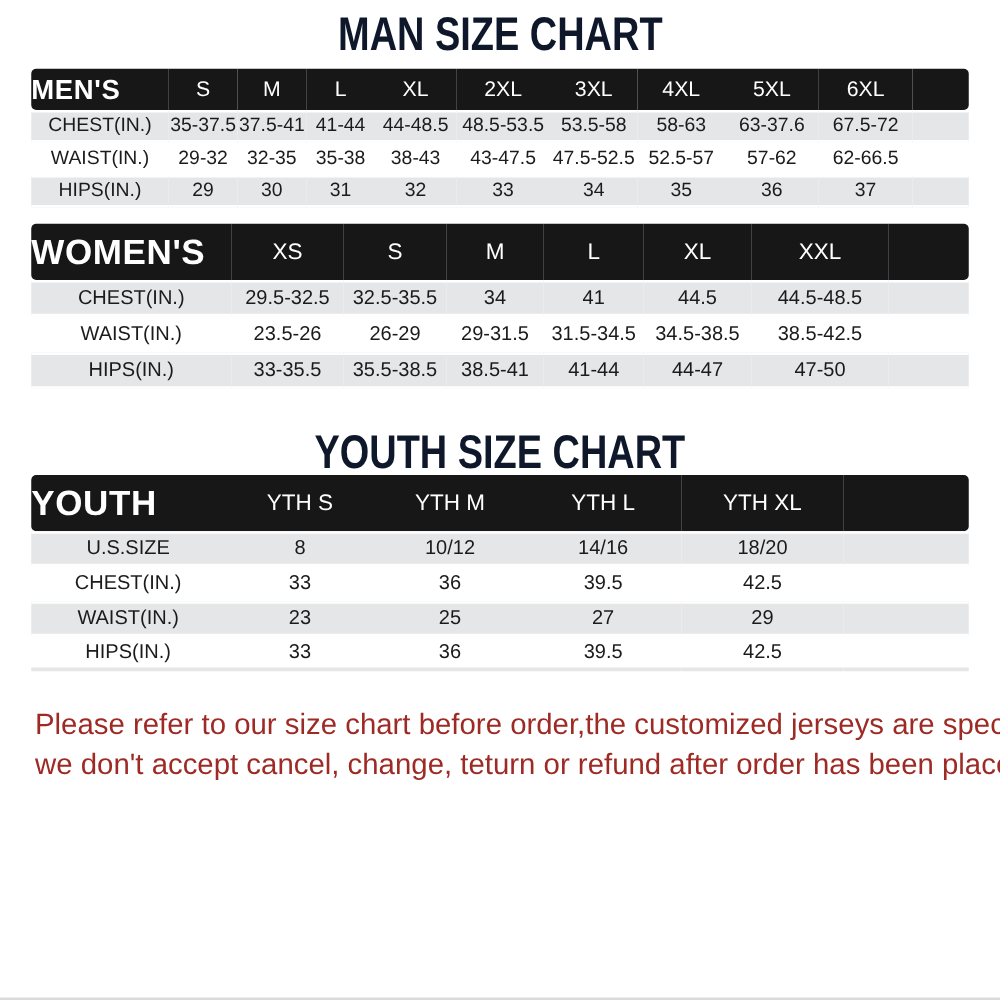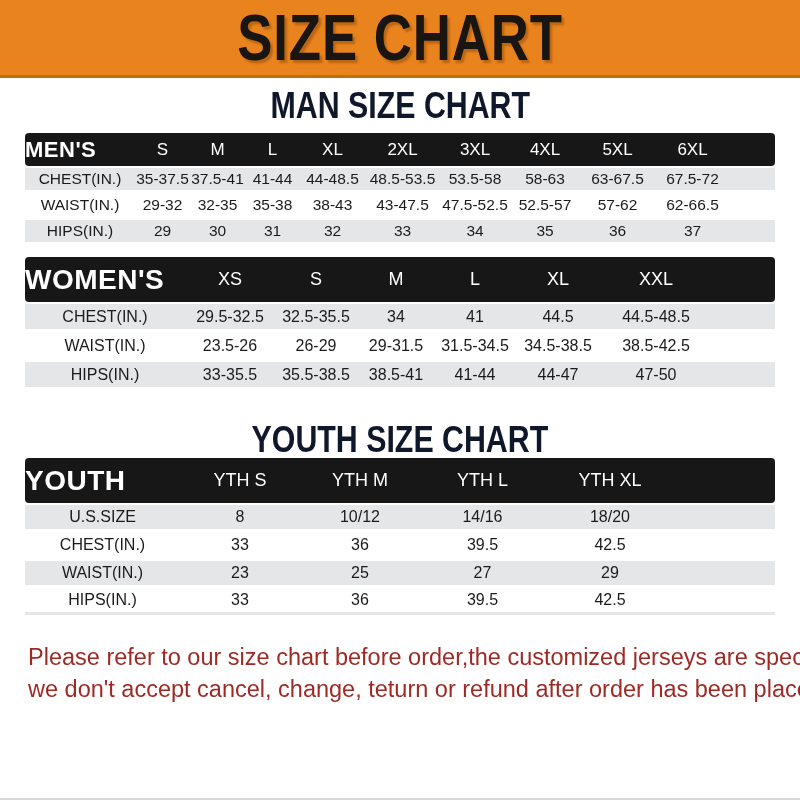--- a/index.html
+++ b/index.html
@@ -50,23 +50,20 @@
 
   
   .disclaimer { margin: 26px 28px 0 28px; }
   .disclaimer p { font-size: 23.5px; line-height: 32px; color: #9E2A25; white-space: nowrap; }
 </style>
 </head>
 <body>
 
 <div class="page">
 
-  <header class="banner">
-    <h1>SIZE CHART</h1>
-  </header>
 
   <section class="section-men">
     <h2 class="section-heading">
       <span>MAN SIZE CHART</span>
     </h2>
     <table class="size-table men">
       <colgroup>
         <col style="width:110px">
           <col style="width:55px">
           <col style="width:55px">
@@ -97,21 +94,21 @@
       <tbody>
           <tr class="striped">
             <th class="rowlabel">CHEST(IN.)</th>
             <td class="cell">35-37.5</td>
             <td class="cell">37.5-41</td>
             <td class="cell">41-44</td>
             <td class="cell">44-48.5</td>
             <td class="cell">48.5-53.5</td>
             <td class="cell">53.5-58</td>
             <td class="cell">58-63</td>
-            <td class="cell">63-67.5</td>
+            <td class="cell">63-37.6</td>
             <td class="cell">67.5-72</td>
             <td class="cell filler"></td>
           </tr>
           <tr class="plain">
             <th class="rowlabel">WAIST(IN.)</th>
             <td class="cell">29-32</td>
             <td class="cell">32-35</td>
             <td class="cell">35-38</td>
             <td class="cell">38-43</td>
             <td class="cell">43-47.5</td>

